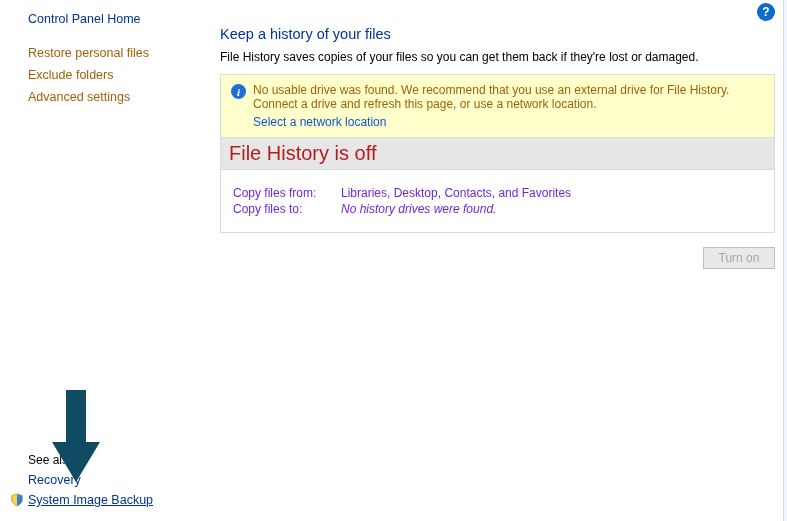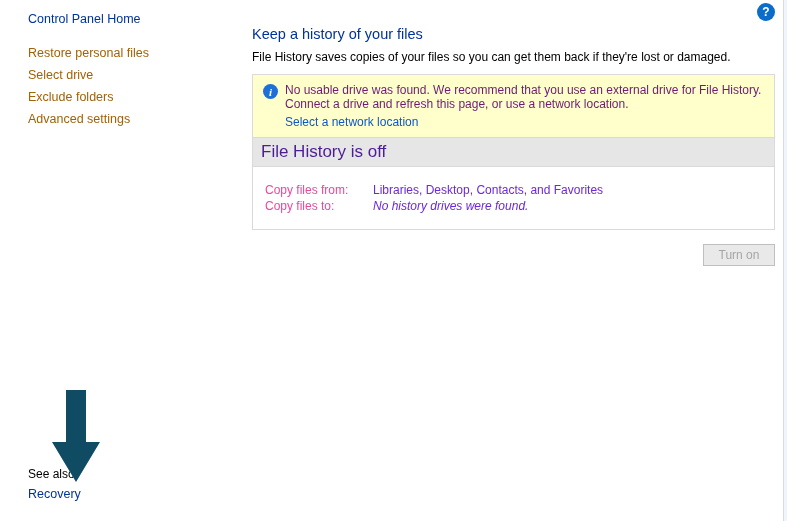--- a/index.html
+++ b/index.html
@@ -5,21 +5,21 @@
   * { box-sizing: border-box; margin: 0; padding: 0; }
   body {
     font-family: "Segoe UI", Tahoma, sans-serif;
     font-size: 12px;
     background: #fff;
     width: 787px;
     height: 521px;
     position: relative;
     overflow: hidden;
   }
-  .layout { display: flex; height: 100%; gap: 32px; }
+  .layout { display: flex; height: 100%; }
   .sidebar {
     width: 210px;
     padding: 12px 0 0 28px;
     display: flex;
     flex-direction: column;
   }
   .sidebar-home {
     color: #003399;
     font-size: 12.5px;
     margin-bottom: 16px;
@@ -107,44 +107,44 @@
     background: #1e6fd6;
     color: #fff;
     font-size: 11px;
     font-weight: bold;
     font-style: italic;
     display: flex;
     align-items: center;
     justify-content: center;
     font-family: Georgia, serif;
   }
-  .warn-line1 { color: #701a75; }
+  .warn-line1 { color: #a16207; }
   .warn-link {
     color: #0b57d0;
     cursor: pointer;
     margin-top: 4px;
     display: inline-block;
   }
   .status-bar {
     border: 1px solid #dadada;
     border-top: none;
     background: #e6e6e6;
     padding: 4px 8px;
   }
   .status-text {
-    color: #4c1d95;
-    font-size: 17px;
+    color: #b91c1c;
+    font-size: 20px;
   }
   .details-box {
     border: 1px solid #dadada;
     border-top: none;
     padding: 14px 12px;
   }
   .detail-row { display: flex; margin: 2px 0; }
-  .detail-label { width: 108px; color: #ec4899; }
+  .detail-label { width: 108px; color: #6d28d9; }
   .detail-value { color: #6d28d9; }
   .detail-value.italic { font-style: italic; }
   .turn-on-row {
     display: flex;
     justify-content: flex-end;
     margin-top: 14px;
   }
   .turn-on-btn {
     background: #e9e9e9;
     border: 1px solid #bfbfbf;
@@ -172,27 +172,33 @@
   }
   .shield-icon { width: 14px; height: 14px; }
 </style>
 </head>
 <body>
 
 <div class="layout">
   <div class="sidebar">
     <div class="sidebar-home">Control Panel Home</div>
     <div class="sidebar-link">Restore personal files</div>
-    <div class="sidebar-link">Select drive</div>
     <div class="sidebar-link">Exclude folders</div>
     <div class="sidebar-link">Advanced settings</div>
 
     <div class="sidebar-bottom">
       <div class="see-also">See also</div>
       <div class="recovery-link">Recovery</div>
+      <div class="shield-row">
+        <svg class="shield-icon" viewBox="0 0 16 16">
+          <path d="M8 1 L14 3 V8 C14 12 8 15 8 15 C8 15 2 12 2 8 V3 Z" fill="#ffd24a" stroke="#c08a00" stroke-width="0.8"></path>
+          <path d="M8 1 L14 3 V8 C14 12 8 15 8 15 Z" fill="#3a7fd5"></path>
+        </svg>
+        <span class="sysimg-link">System Image Backup</span>
+      </div>
     </div>
   </div>
 
   <div class="main">
     <div class="help-btn">?</div>
     <div class="main-heading">Keep a history of your files</div>
     <div class="main-sub">File History saves copies of your files so you can get them back if they're lost or damaged.</div>
 
     <div class="warn-box">
       <div class="info-icon">i</div>

